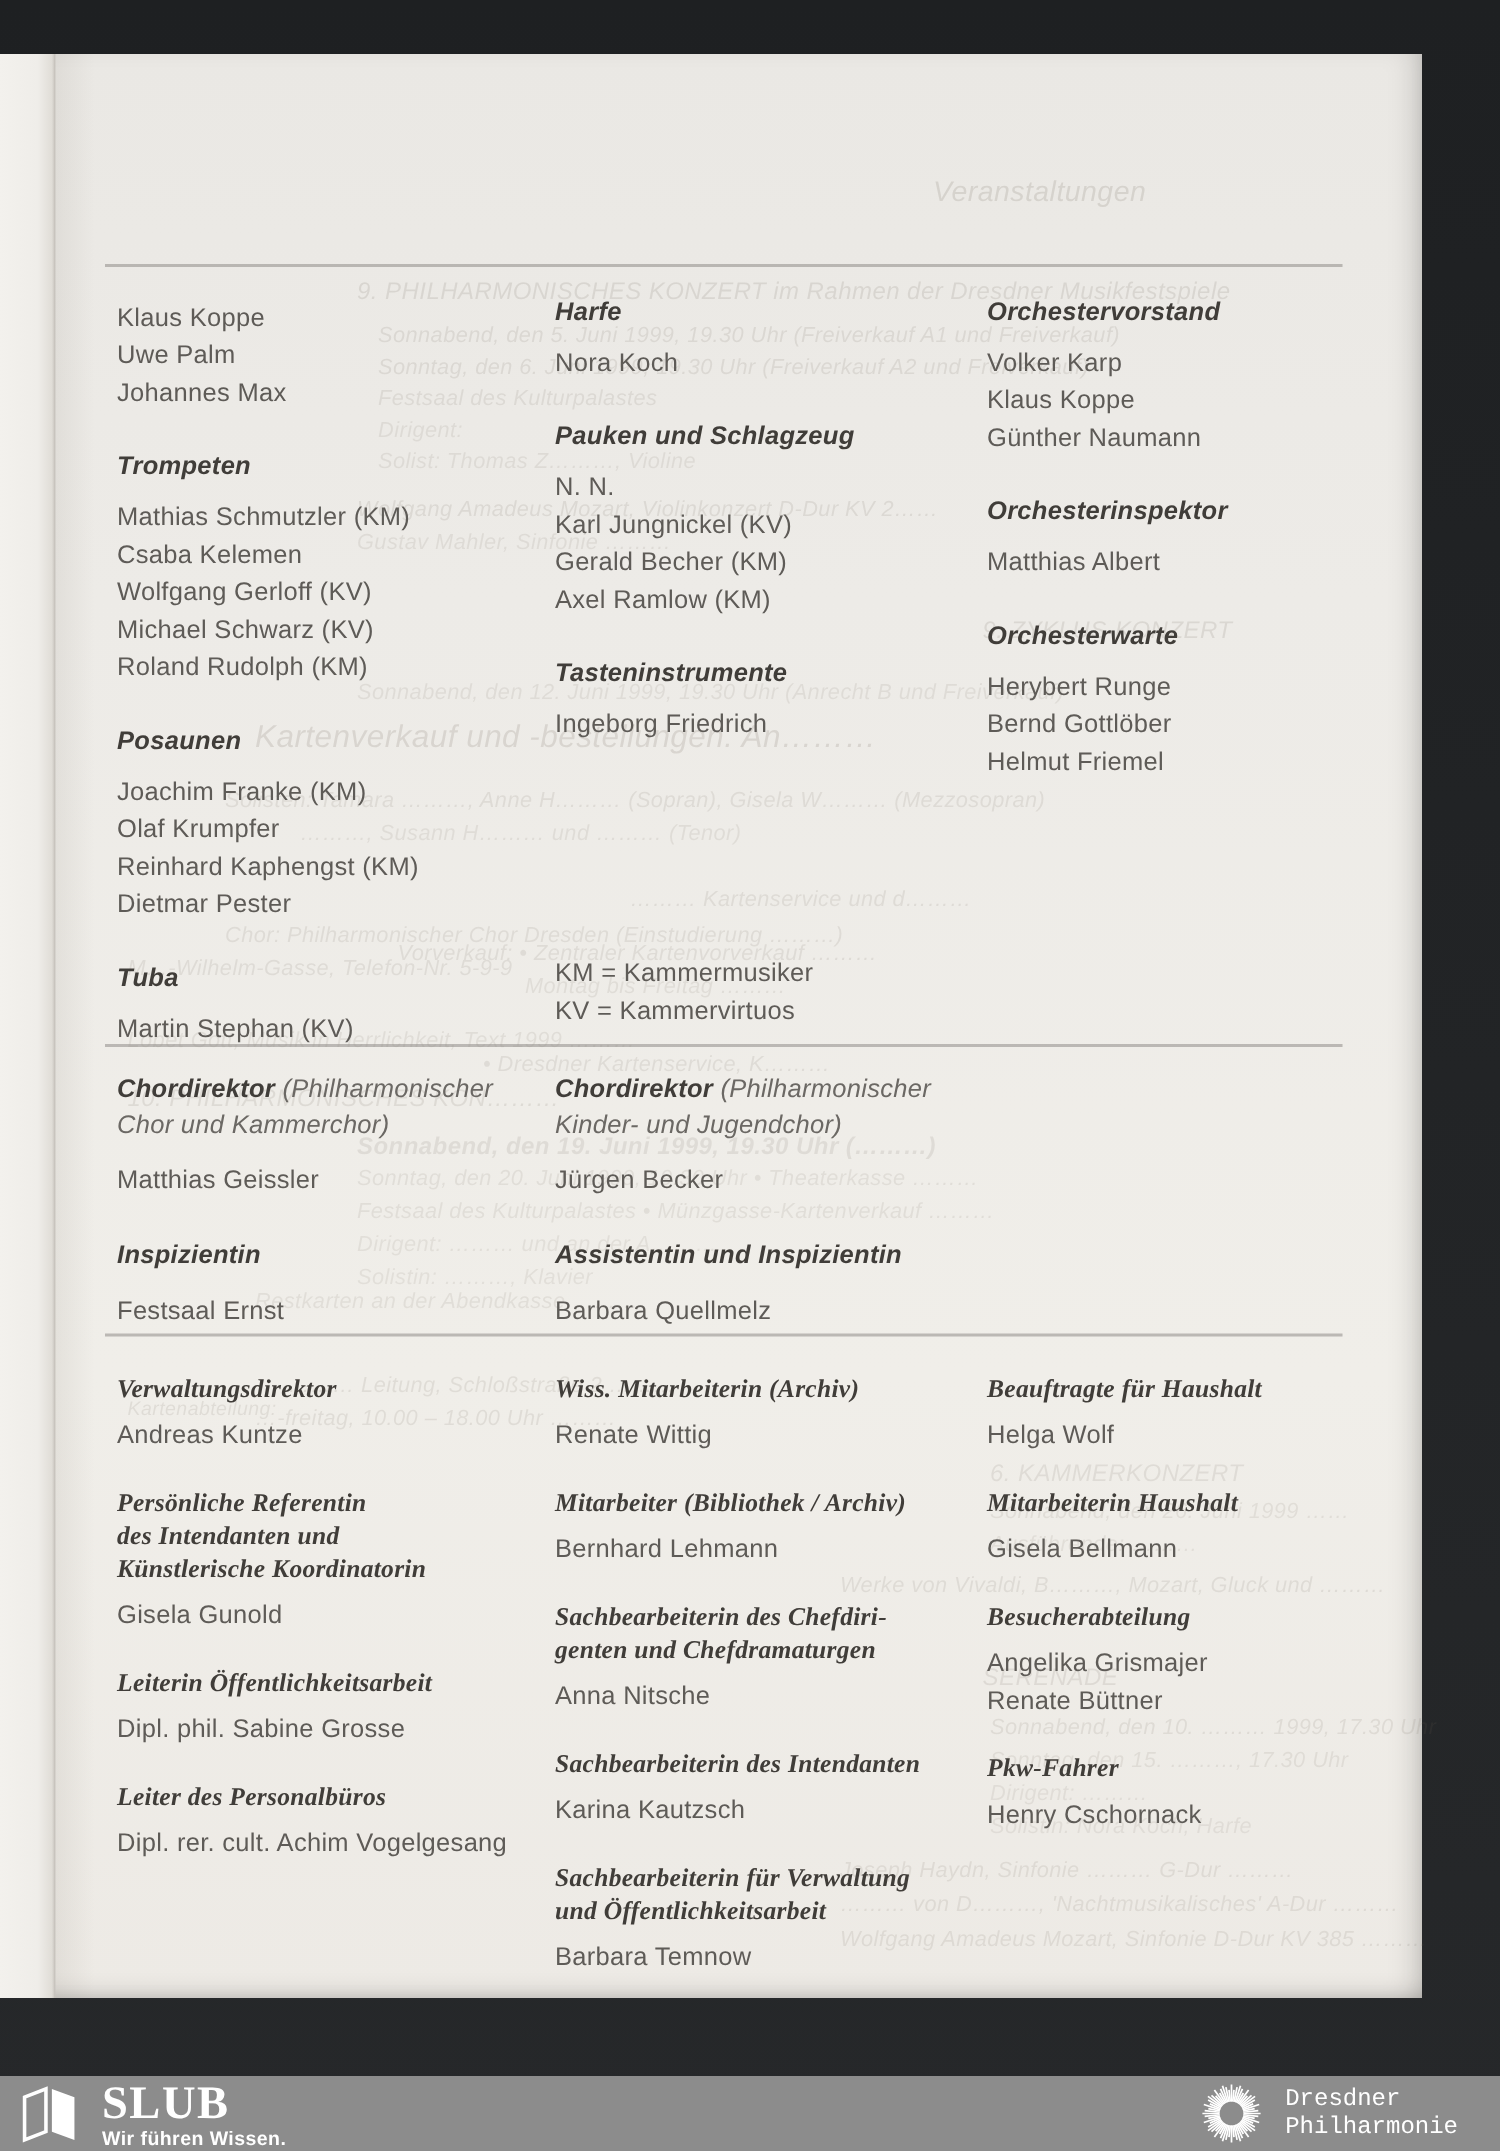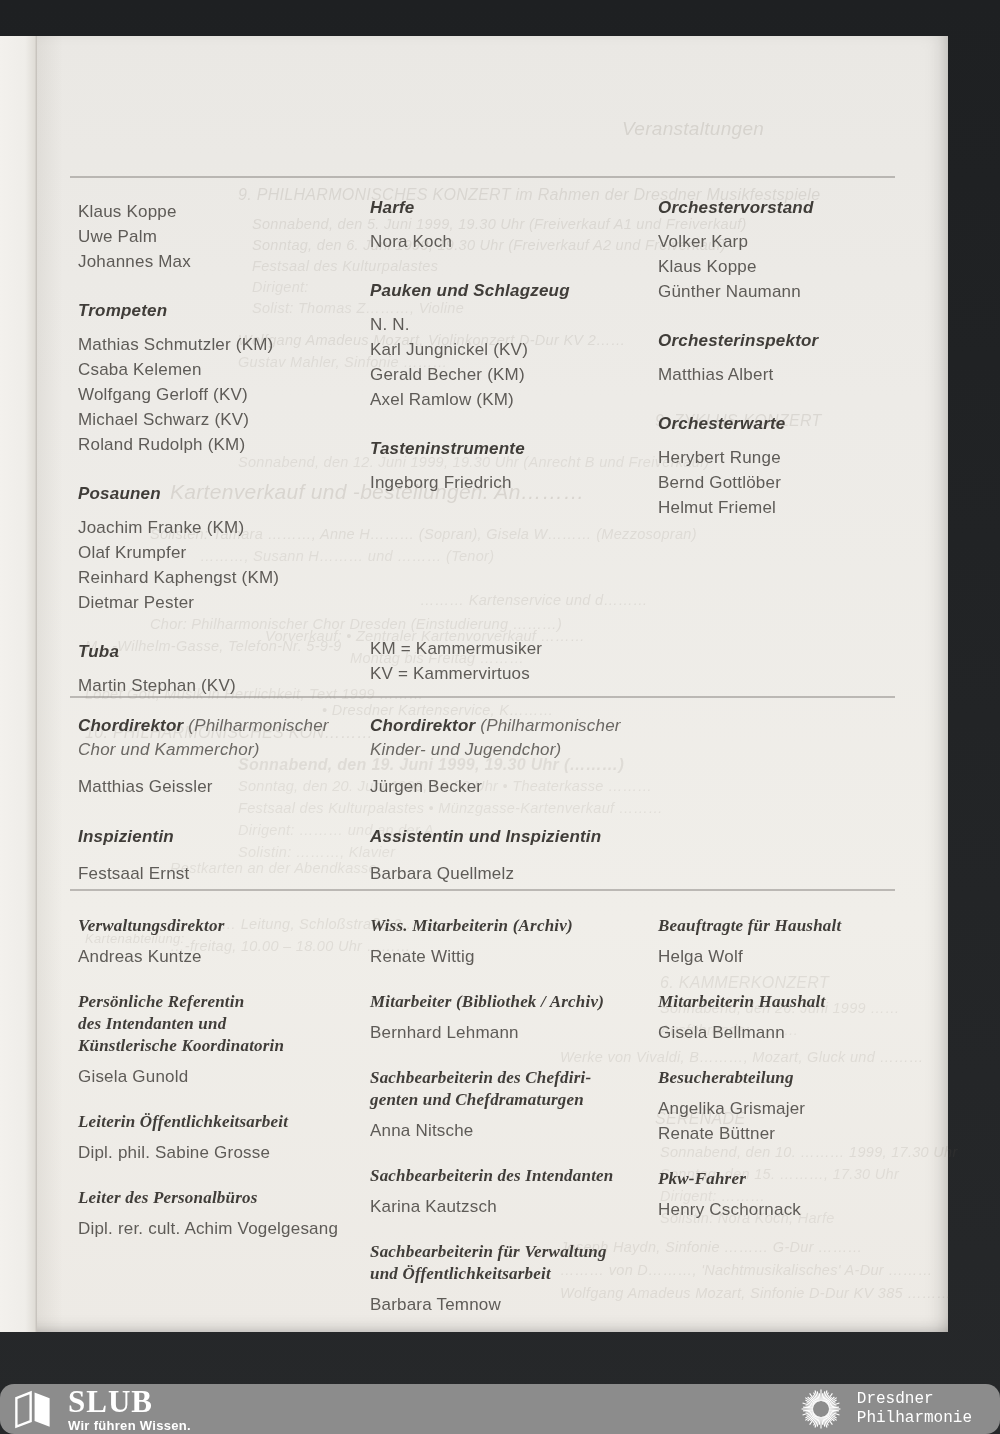--- a/index.html
+++ b/index.html
@@ -33,21 +33,21 @@
   .choir .group h3{line-height:24px;margin-bottom:12px;}
   .choir .cs{font-weight:400;color:#6b6864;font-style:italic;}
   
   .admin .group{margin-bottom:22px;}
   .admin .group h3{line-height:22px;margin-bottom:7px;font-family:Liberation Serif, serif;}
   .legend{position:absolute;left:370px;top:600px;font-size:17px;line-height:25px;color:var(--text);letter-spacing:.2px;}
   
   .ghost{position:absolute;color:var(--ghost);white-space:nowrap;filter:blur(.4px);
          font-style:italic;letter-spacing:.3px;pointer-events:none;}
   
-  .footer{position:absolute;left:0;top:1384px;width:1000px;height:50px;background:var(--bar);border-radius:14px;}
+  .footer{position:absolute;left:0;top:1384px;width:1000px;height:50px;background:var(--bar);}
   .slub{position:absolute;left:14px;top:2px;display:flex;align-items:flex-start;cursor:pointer;}
   .slub-icon{width:38px;height:40px;margin-top:4px;}
   .slub-text{margin-left:16px;color:#fff;}
   .slub-name{font-family:"Liberation Serif",serif;font-weight:700;font-size:31px;line-height:32px;letter-spacing:1px;}
   .slub-tag{font-size:13px;font-weight:700;line-height:15px;letter-spacing:.3px;}
   .dp{position:absolute;right:28px;top:2px;display:flex;align-items:center;cursor:pointer;}
   .dp-icon{width:52px;height:46px;}
   .dp-text{margin-left:10px;color:#fff;font-family:Liberation Mono, monospace;font-size:16px;line-height:19px;}
 </style>
 </head>

